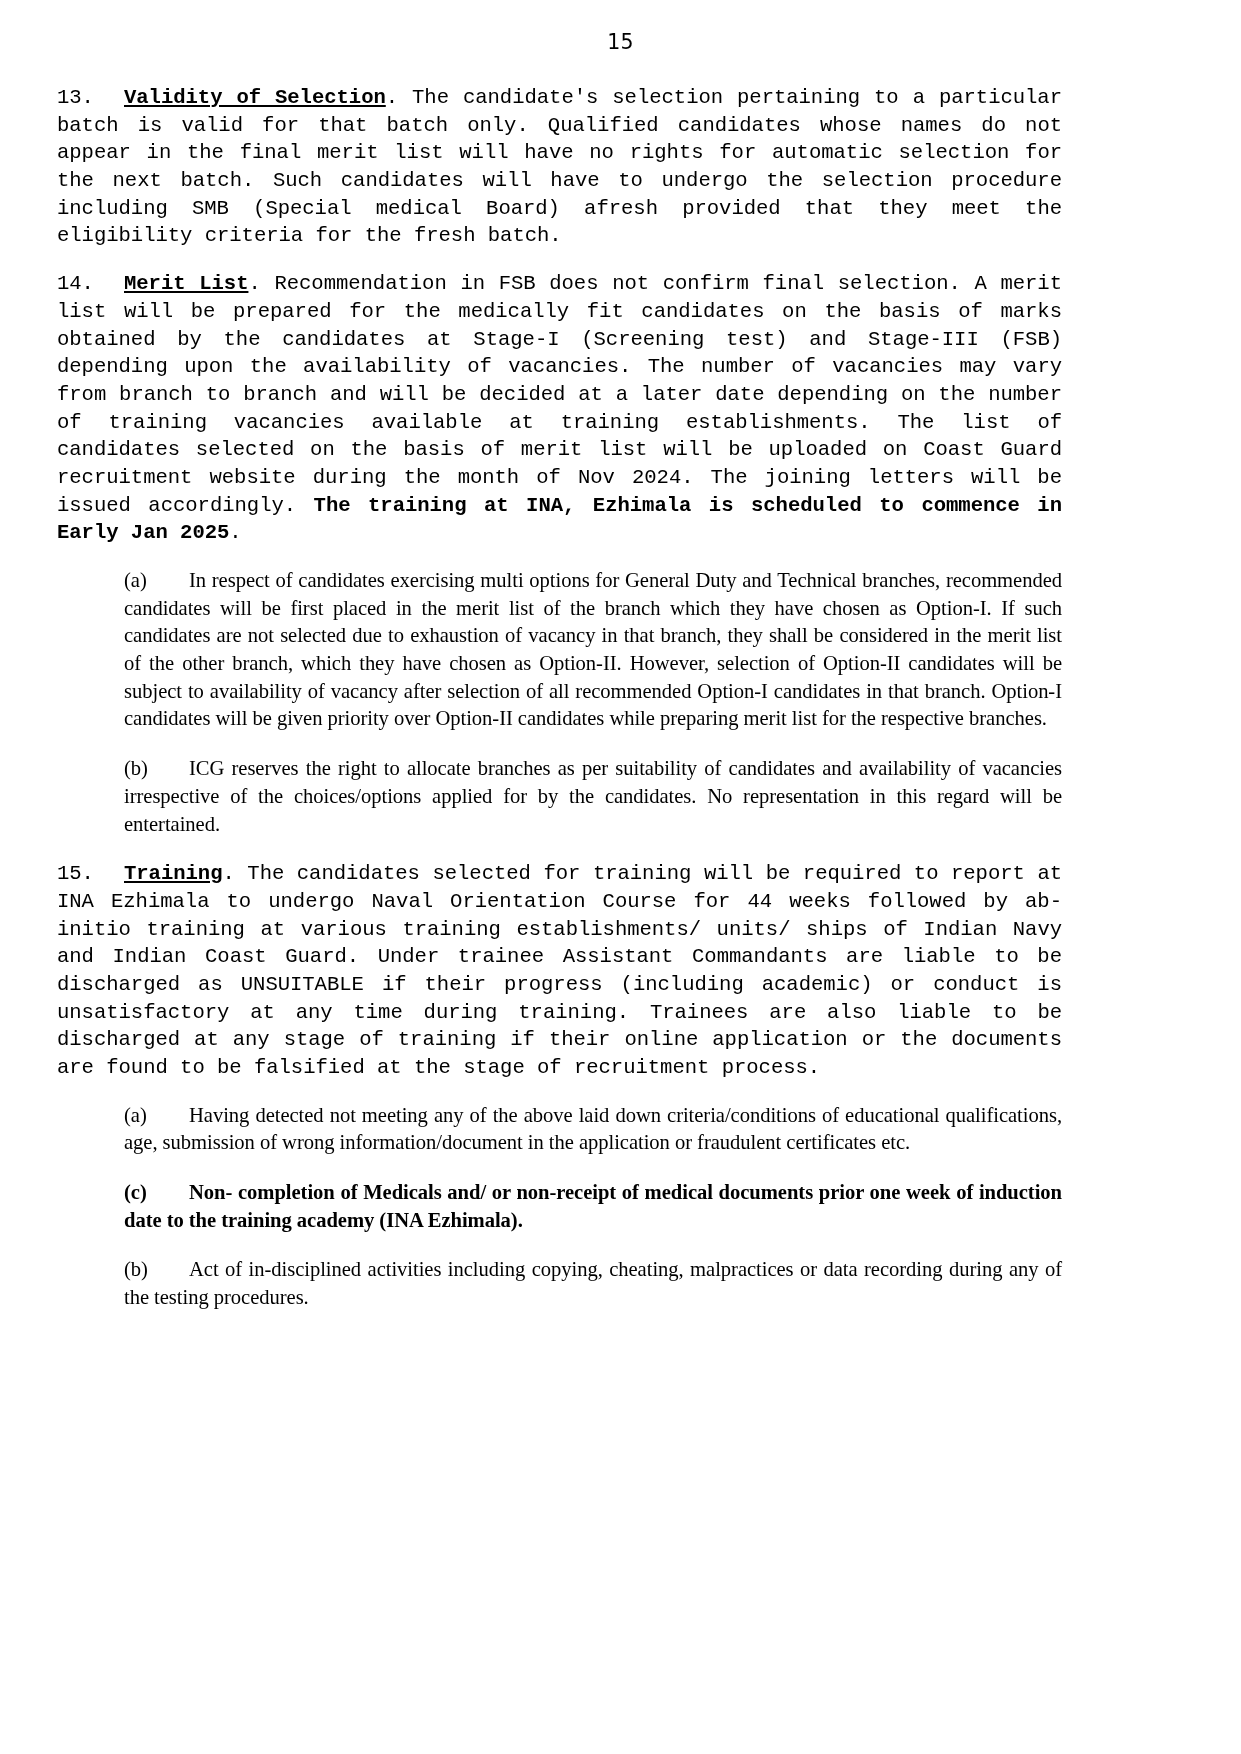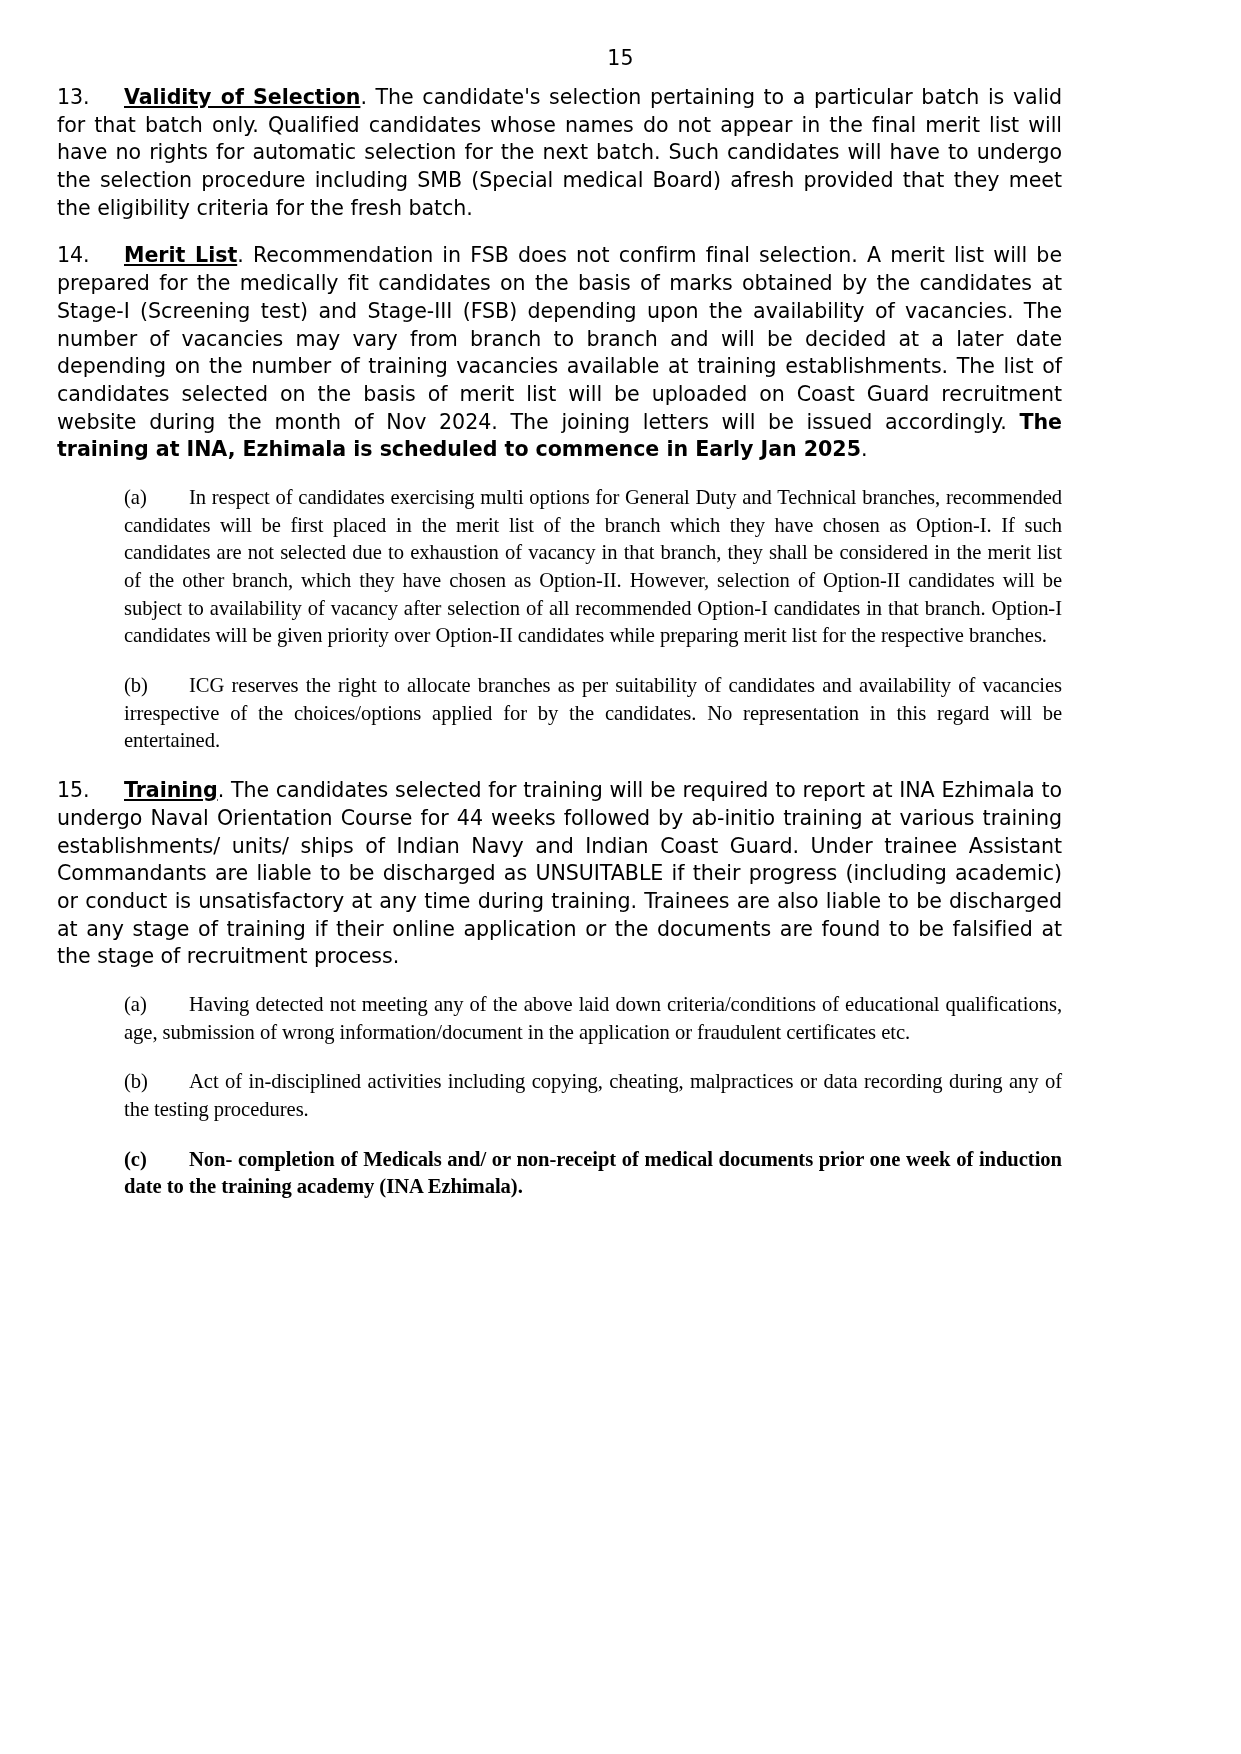--- a/index.html
+++ b/index.html
@@ -12,21 +12,21 @@
     font-family: "DejaVu Sans", sans-serif;
     color: #000000;
   }
   .page {
     position: relative;
     width: 1241px;
     height: 1754px;
     margin: 0 auto;
     background: #ffffff;
     box-sizing: border-box;
-    padding: 16px;
+    padding: 0;
     overflow: hidden;
   }
   .page-number {
     text-align: center;
     font-size: 20.5px;
     line-height: 1;
     padding-top: 32px;
     letter-spacing: 0.2px;
   }
   .content {
@@ -38,20 +38,21 @@
   p {
     margin: 0;
     font-size: 20.6px;
     line-height: 1.345;
     text-align: justify;
     text-justify: inter-word;
     letter-spacing: -0.05px;
   }
   .para {
     margin-bottom: 20px;
+    font-family: Liberation Mono, monospace;
   }
   .num {
     display: inline-block;
     min-width: 67px;
   }
   .heading {
     font-weight: bold;
     text-decoration: underline;
     text-underline-offset: 2px;
   }
@@ -110,18 +111,18 @@
 
     <p class="sub"><span class="sub-label">(a)</span><span>In respect of candidates exercising multi options for General Duty and Technical branches, recommended candidates will be first placed in the merit list of the branch which they  have chosen as Option-I. If such candidates are not selected due to exhaustion of vacancy in that branch, they shall be considered in the merit list of the other branch, which they have chosen as Option-II. However, selection of Option-II candidates will be subject to availability of vacancy after selection of all recommended Option-I candidates in that branch. Option-I candidates will be given priority over Option-II candidates while preparing merit list for the respective branches.</span></p>
 
     <p class="sub"><span class="sub-label">(b)</span><span>ICG reserves the right to allocate branches as per suitability of candidates and availability of vacancies irrespective of the choices/options applied for by the candidates. No representation in this regard will be entertained.</span></p>
 
     <p class="para gap-before-15"><span class="num">15.</span><span class="heading">Training</span><span>.    The candidates selected for training will be required to report at INA Ezhimala to undergo Naval Orientation Course for 44 weeks followed by ab-initio training at various training establishments/ units/ ships of Indian Navy and Indian Coast Guard.   Under trainee Assistant Commandants are liable to be discharged as UNSUITABLE if their progress (including academic) or conduct is unsatisfactory at any time during training.  Trainees are also liable to be discharged at any stage of training if their online application or the documents are found to be falsified at the stage of recruitment process.</span></p>
 
 
     <p class="sub gap-sub-first"><span class="sub-label">(a)</span><span>Having detected not meeting any of the above laid down criteria/conditions of educational qualifications, age, submission of wrong information/document in the application or fraudulent certificates etc.</span></p>
 
+    <p class="sub bold-sub"><span class="sub-label">(c)</span><span>Non- completion of Medicals and/ or non-receipt of medical documents prior one week of induction date to the training academy (INA Ezhimala).</span></p>
+
     <p class="sub"><span class="sub-label">(b)</span><span>Act of in-disciplined activities including copying, cheating, malpractices or data recording during any of the testing procedures.</span></p>
-
-    <p class="sub bold-sub"><span class="sub-label">(c)</span><span>Non- completion of Medicals and/ or non-receipt of medical documents prior one week of induction date to the training academy (INA Ezhimala).</span></p>
 
   </div>
 </div>
 
 </body></html>

